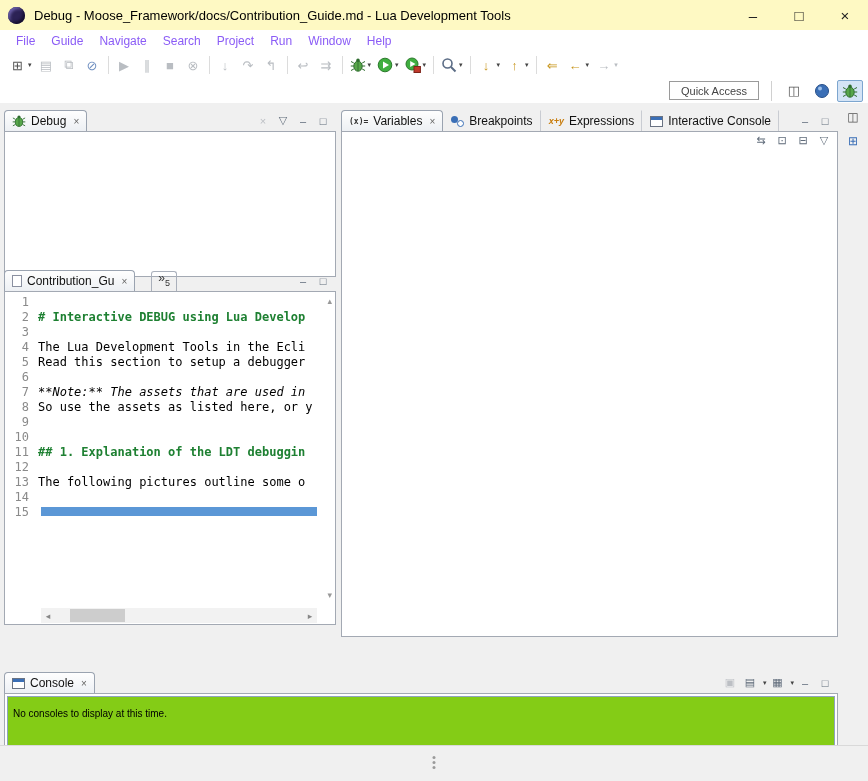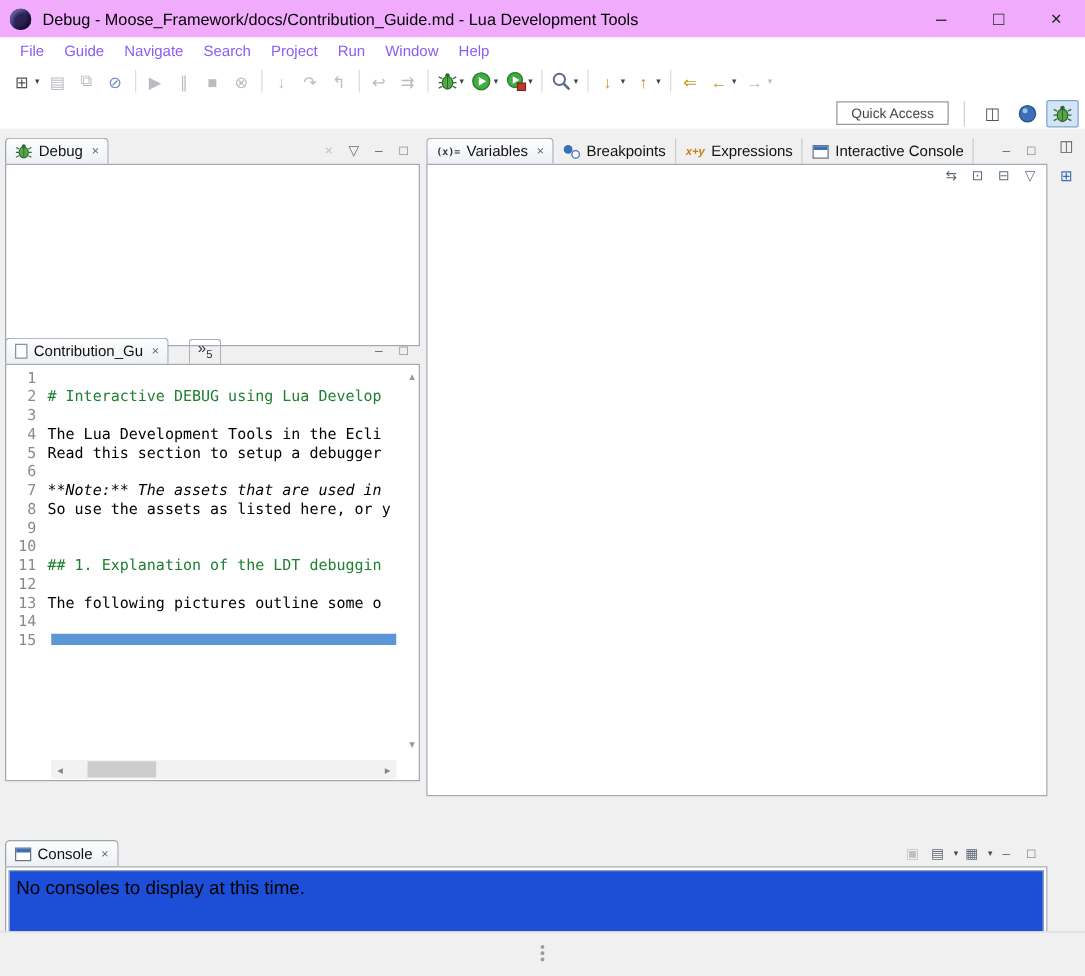--- a/index.html
+++ b/index.html
@@ -2,21 +2,21 @@
 <html><head>
 <meta charset="utf-8">
 <style>
 *{box-sizing:border-box;margin:0;padding:0}
 html,body{width:868px;height:781px}
 body{background:#f0f0f0;font-family:"Liberation Sans",sans-serif;overflow:hidden;-webkit-user-select:none;user-select:none}
 .app{position:relative;width:868px;height:781px;background:#fff}
 button{background:none;border:none;font:inherit;cursor:pointer;padding:0;color:inherit}
 
 
-.titlebar{position:absolute;left:0;top:0;width:100%;height:30px;background:#f0abfc;display:flex;align-items:center;padding-left:8px}
+.titlebar{position:absolute;left:0;top:0;width:100%;height:30px;background:#fef9c3;display:flex;align-items:center;padding-left:8px}
 .app-icon{width:17px;height:17px;border-radius:50%;background:#2c2255;box-shadow:inset -2px -2px 3px #160f2e,inset 2px 2px 3px #6a5fa8;flex:none}
 .window-title{font-size:13px;color:#000;margin-left:9px;white-space:nowrap}
 .win-controls{margin-left:auto;display:flex;height:30px}
 .winbtn{width:46px;height:30px;font-size:15px;color:#222;display:flex;align-items:center;justify-content:center}
 
 
 .menubar{position:absolute;left:0;top:30px;width:100%;height:22px;background:#fff;display:flex;align-items:center;padding-left:8px}
 .menu-item{font-size:12px;color:#8b5cf6;padding:2px 8px;cursor:pointer}
 
 
@@ -52,21 +52,21 @@
 .hdr-icons{margin-left:auto;display:flex;align-items:center;gap:2px;padding:0 4px 4px 0}
 .hicon{width:18px;text-align:center;font-size:11px;color:#5f6b7a;cursor:pointer}
 .hicon.dis{color:#bcbfc4}
 .panel-body{flex:1;background:#fff;border:1px solid #a3a9b3;position:relative;overflow:hidden}
 
 
 .code-area{position:absolute;left:0;top:0;right:16px;bottom:18px;overflow:hidden;padding-top:3px;cursor:text}
 .eline{display:flex;height:15px;font-family:"DejaVu Sans Mono",monospace;font-size:12px;line-height:15px}
 .lnum{width:33px;text-align:right;padding-right:9px;color:#8a8a8a;flex:none}
 .ltext{white-space:pre;color:#000}
-.ltext.md-heading{color:#1e8032;font-weight:normal}
+.ltext.md-heading{color:#1e8032;font-weight:bold}
 .ltext.md-em{font-style:italic}
 .sel-bar{position:absolute;left:36px;right:18px;top:215px;height:9px;background:#5b97d6}
 .vscroll-up{position:absolute;right:3px;top:4px;font-size:9px;color:#999;cursor:pointer}
 .vscroll-down{position:absolute;right:3px;bottom:24px;font-size:9px;color:#999;cursor:pointer}
 .hscroll{position:absolute;left:36px;right:18px;bottom:1px;height:15px;background:#f2f2f2;display:flex;align-items:center}
 .hs-arrow{width:14px;text-align:center;font-size:9px;color:#888;cursor:pointer}
 .hs-track{flex:1;height:100%;position:relative}
 .hs-thumb{position:absolute;left:15px;width:55px;top:1px;bottom:1px;background:#cdcdcd;cursor:grab}
 .hidden-tabs{display:flex;align-items:flex-start;height:20px;margin-left:16px;padding:1px 6px;border:1px solid #aab0bb;border-bottom:none;border-radius:3px 3px 0 0;color:#333;cursor:pointer}
 .chev{font-size:12px;line-height:11px}
@@ -79,21 +79,21 @@
 .brki::before{content:"";position:absolute;left:0;top:1px;width:7px;height:7px;border-radius:50%;background:#3b6fb6}
 .brki::after{content:"";position:absolute;right:0;bottom:0;width:5px;height:5px;border-radius:50%;background:#fff;border:1px solid #3b6fb6}
 .expri{font-style:italic;font-weight:bold;font-size:9px;color:#c87d0e;white-space:nowrap}
 .coni{position:relative;width:13px;height:11px;border:1px solid #6a7383;background:#fff;flex:none}
 .coni::before{content:"";position:absolute;left:0;top:0;right:0;height:3px;background:#3b6fb6}
 .view-toolbar{position:absolute;top:2px;right:4px;display:flex;align-items:center;gap:3px}
 .svgico{width:16px;height:16px;flex:none}
 .s14{width:14px;height:14px}
 
 
-.console-inner{position:absolute;left:2px;right:2px;top:2px;bottom:2px;border:1px solid #90a4bd;background:#1d4ed8;padding:5px 5px;font-size:15px;color:#000}
+.console-inner{position:absolute;left:2px;right:2px;top:2px;bottom:2px;border:1px solid #90a4bd;background:#84cc16;padding:11px 5px;font-size:10px;color:#000}
 
 
 .side-strip{position:absolute;right:2px;top:5px;width:26px;display:flex;flex-direction:column;gap:6px;align-items:center}
 .strip-icon{width:20px;height:18px;display:flex;align-items:center;justify-content:center;font-size:12px;color:#555;cursor:pointer}
 .strip-icon.blue{color:#3b6fb6}
 
 
 .statusbar{position:absolute;left:0;bottom:0;width:100%;height:36px;background:#f0f0f0;border-top:1px solid #d9d9d9}
 .grip{position:absolute;left:50%;top:10px;transform:translateX(-50%);display:flex;flex-direction:column;gap:2px;cursor:row-resize}
 .grip i{width:3px;height:3px;background:#9a9a9a;border-radius:50%;display:block}

